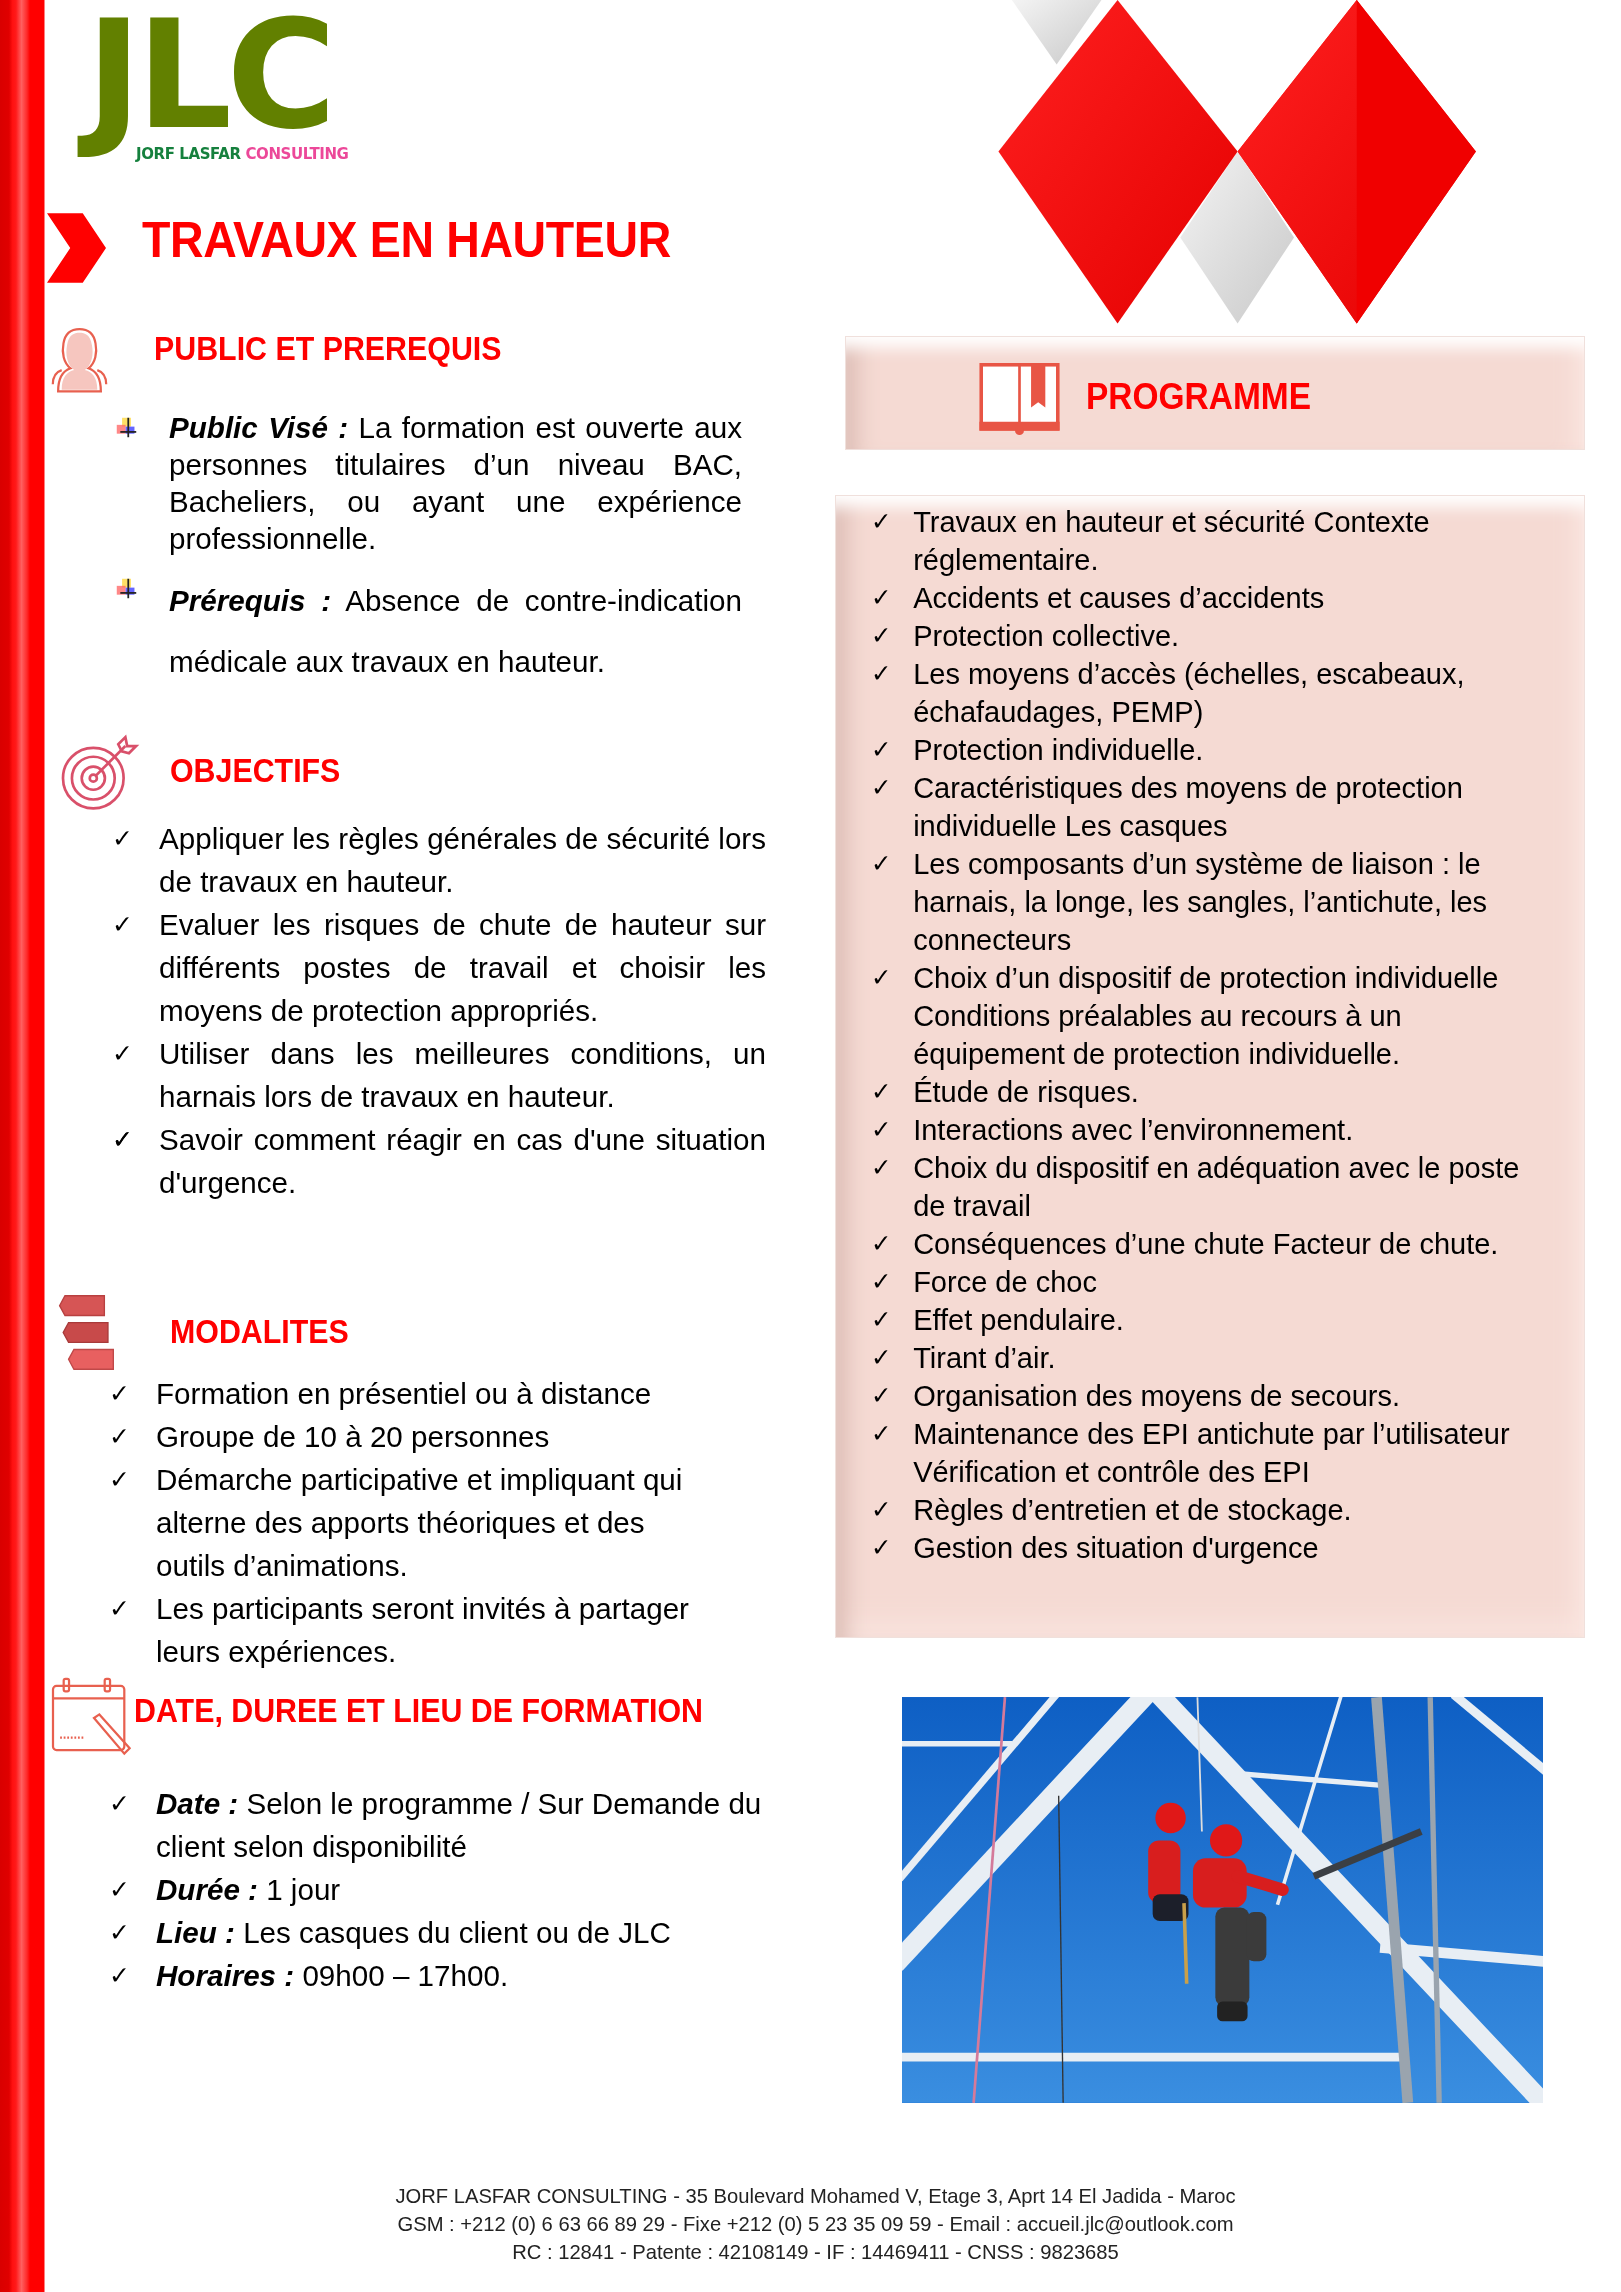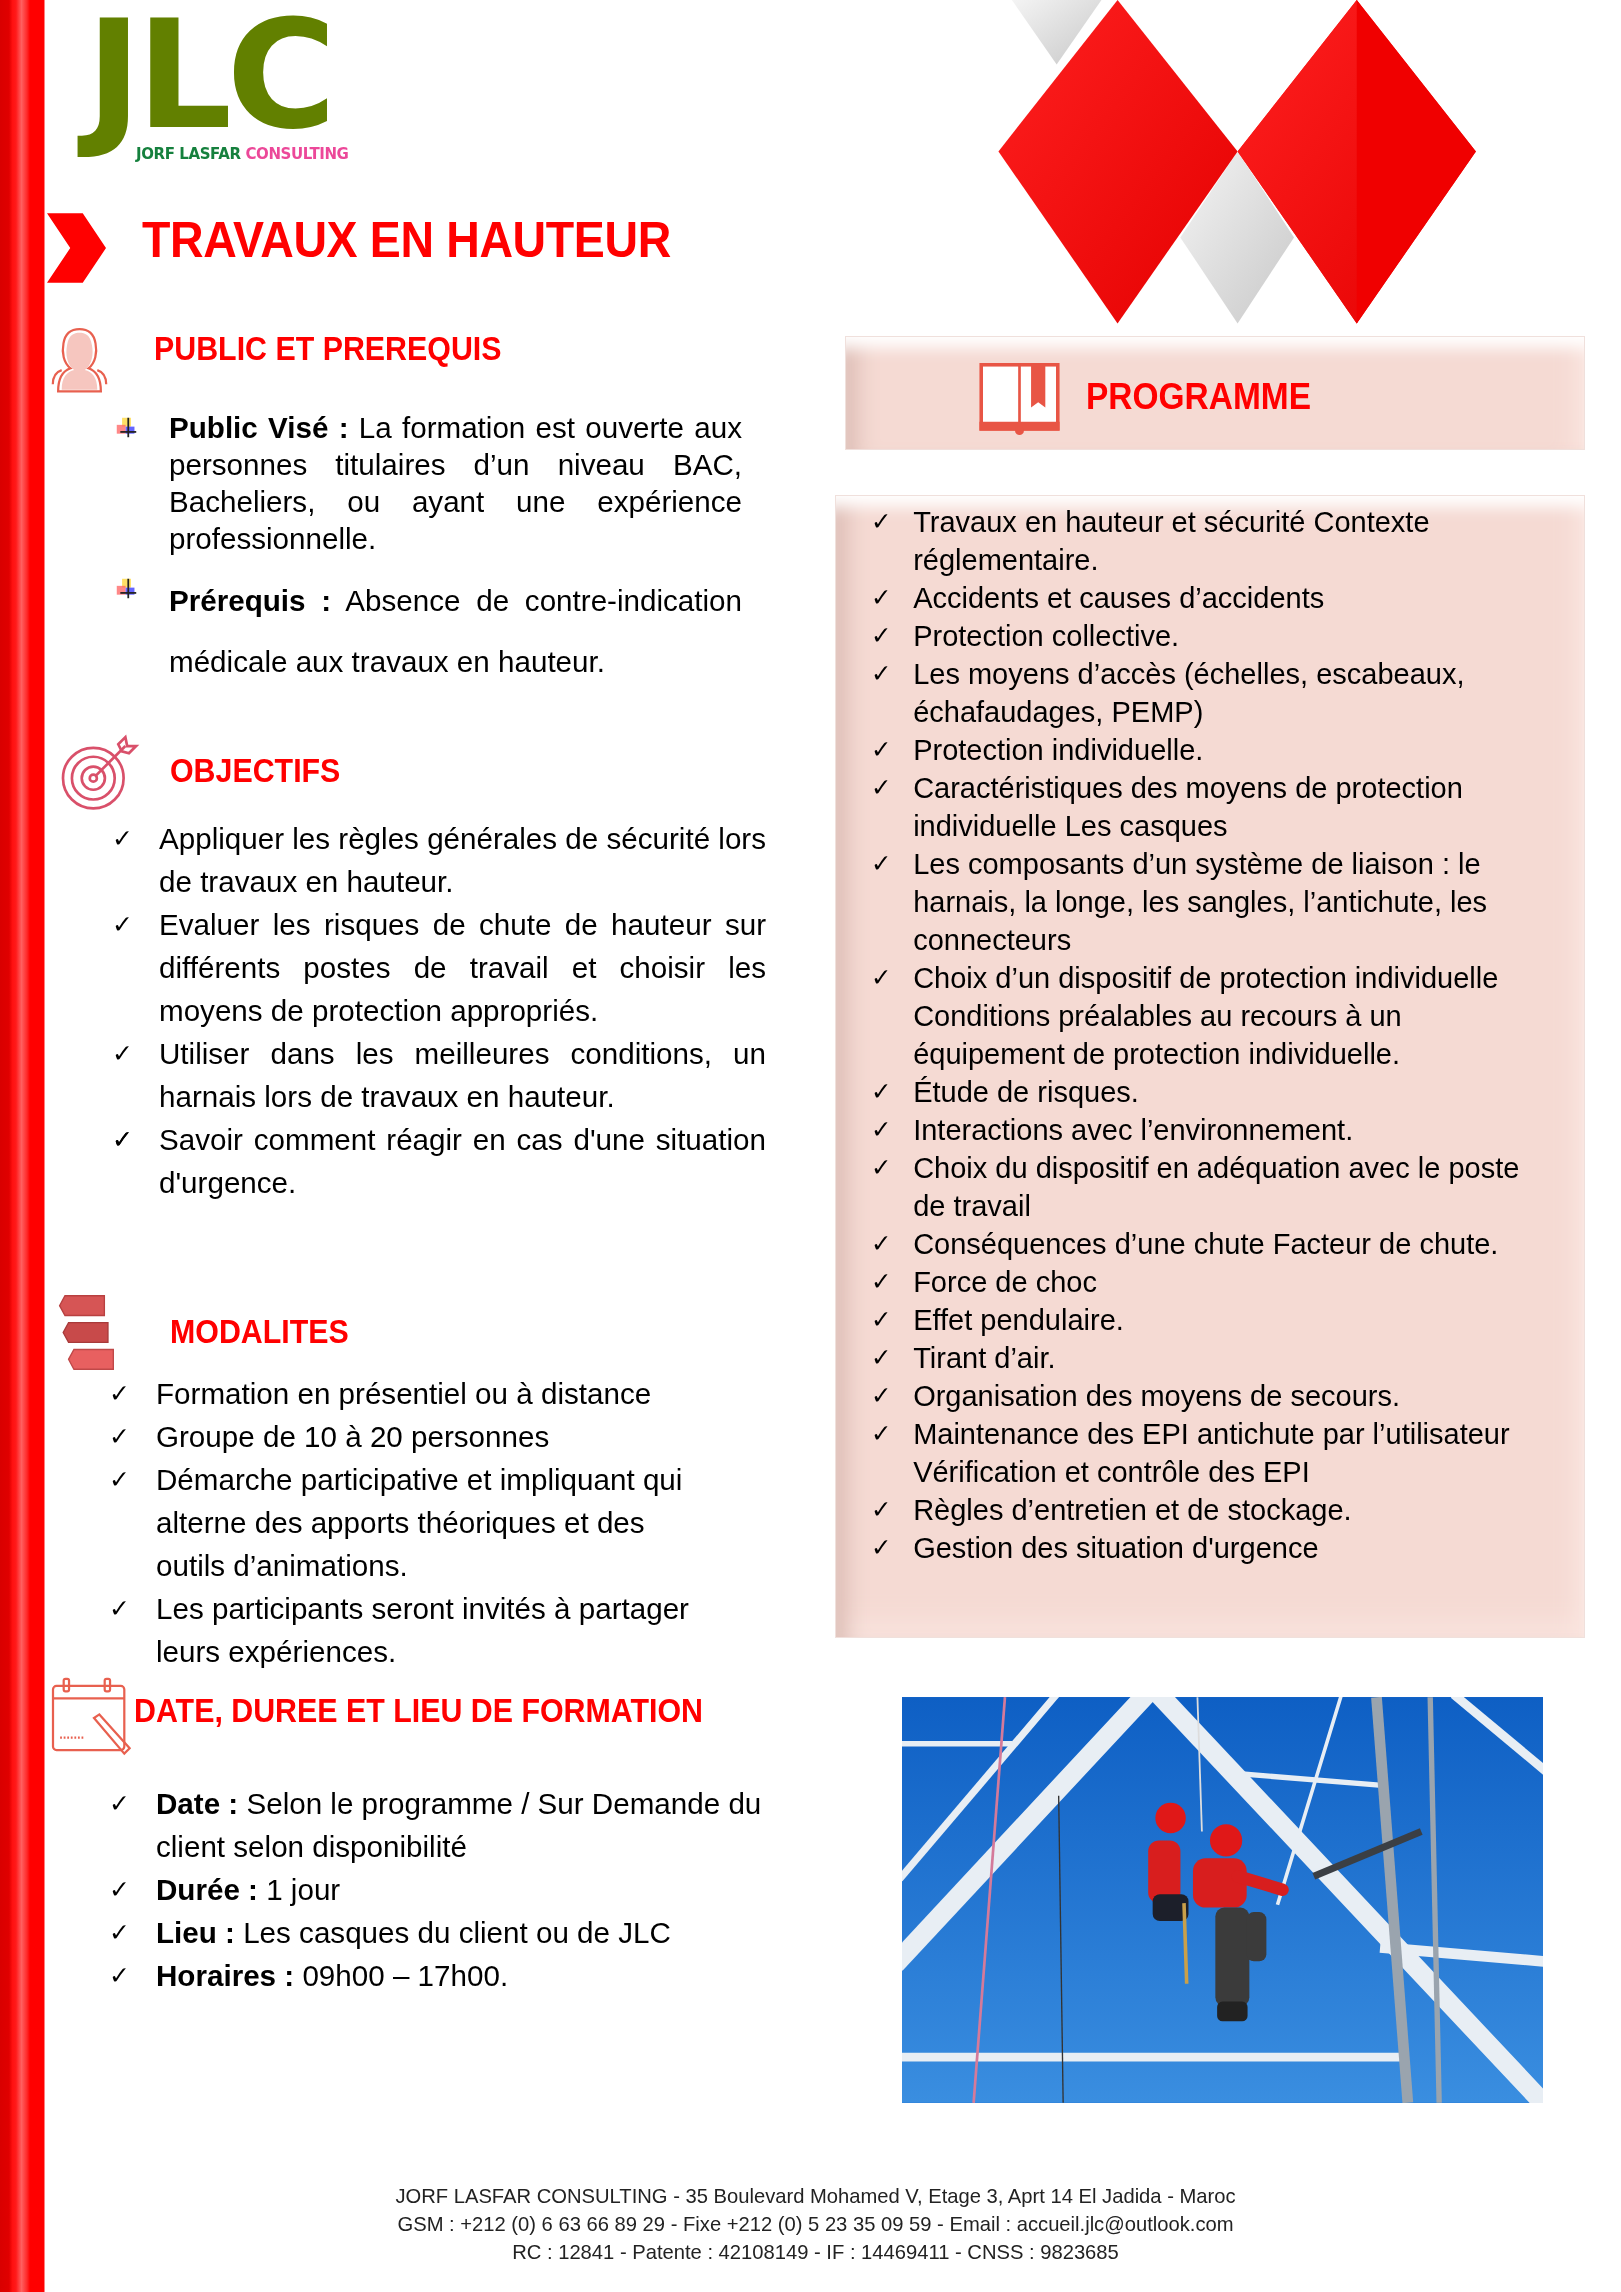--- a/index.html
+++ b/index.html
@@ -29,21 +29,21 @@
     transform:scaleX(0.93); transform-origin:left; white-space:nowrap; }
 
   
   .sec-head { font-size:33px; font-weight:bold; color:#ff0000; white-space:nowrap; transform:scaleX(0.92); transform-origin:left; }
 
   
   .txt { font-size:29.6px; line-height:43px; text-align:justify; transform-origin:left top; }
   .list { list-style:none; margin:0; padding:0; }
   .list li { position:relative; padding-left:47px; font-size:29.6px; }
   .list li .chk { position:absolute; left:0; top:0; font-family:"DejaVu Sans", sans-serif; font-size:25px; }
-  .b { font-weight:bold; }
+  .b { font-weight:bold;font-style:italic; }
 
   
   .prog-head { left:845px; top:336px; width:738px; height:112px;
     background:#f5dad3;
     box-shadow: inset 0 19.7px 16px -9px #fff, inset 27px 0 23px -18px #d9b8b0, inset -27px 0 23px -18px #fbe6e0;
     border:0.9px solid #f0e0dc; }
   .prog-head-title { left:1086px; top:376px; font-size:36px; font-weight:bold; color:#ff0000; transform:scaleX(0.93); transform-origin:left; }
   .book-icon { left:979px; top:363px; width:81px; height:73px; }
 
   .prog-box { left:835px; top:495px; width:748px; height:1141px;

